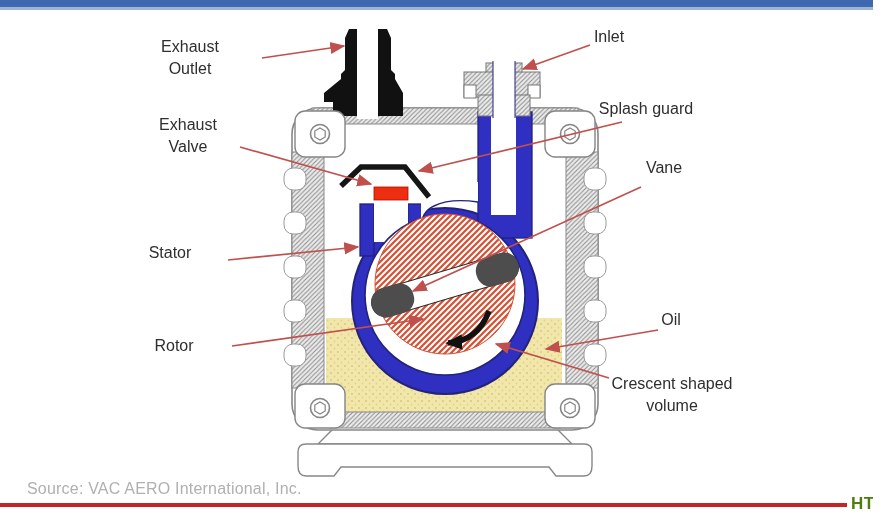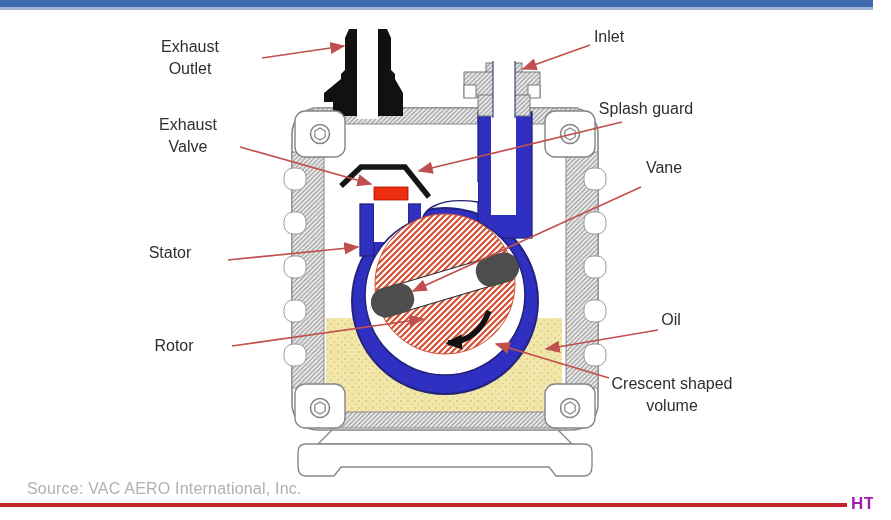--- a/index.html
+++ b/index.html
@@ -4,21 +4,21 @@
 <style>
   html,body{margin:0;padding:0;background:#fff;}
   .slide{position:relative;width:873px;height:520px;background:#ffffff;overflow:hidden;
          font-family:"Liberation Sans",sans-serif;}
   .topbar{position:absolute;left:0;top:0;width:891px;height:7px;background:#3E69AE;}
   .topbar-sub{position:absolute;left:0;top:7px;width:891px;height:3px;background:#9FB3D6;}
   .diagram-svg{position:absolute;left:0;top:0;}
   .source{position:absolute;left:13px;top:480px;font-size:16px;color:#b0b0b0;letter-spacing:.2px;margin-left:14px;}
   .footer-line{position:absolute;left:0;top:503px;width:847px;height:4px;background:#C32428;}
   .logo{position:absolute;left:851px;top:494px;font-size:17px;font-weight:bold;letter-spacing:.5px;}
-  .logo .lb{color:#a21caf;}
+  .logo .lb{color:#4d7c0f;}
   .logo .lr{color:#C32428;}
   text.lbl{font-family:"Liberation Sans",sans-serif;font-size:16px;fill:#2e2e2e;}
 </style>
 </head>
 <body>
 
 <div class="slide">
   <div class="topbar"></div>
   <div class="topbar-sub"></div>
 

